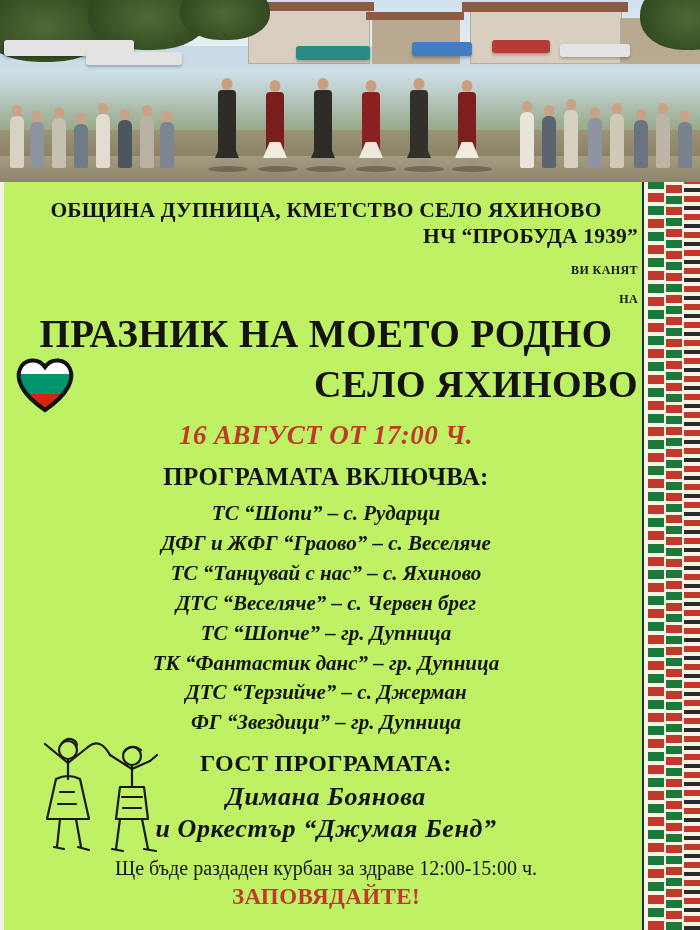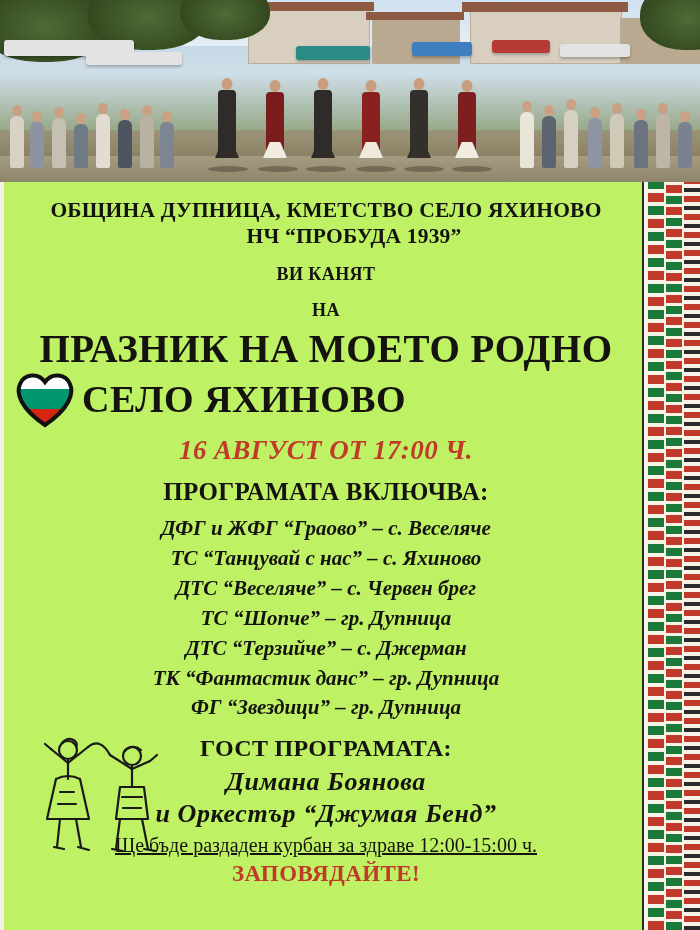--- a/index.html
+++ b/index.html
@@ -163,41 +163,42 @@
     text-align: center;
     color: #15130f;
   }
   .org-line {
     font-weight: bold;
     font-size: 21.5px;
     letter-spacing: .2px;
     line-height: 1.18;
     text-transform: uppercase;
   }
-  .org-line.second { margin-top: 1px; text-align: center; padding-left: 56px;}
+  .org-line.second { margin-top: 1px; text-align: right; padding-left: 56px;}
   .invite {
     margin-top: 13px;
     font-weight: bold;
-    font-size: 18px;
+    font-size: 12px;
     letter-spacing: .4px;
     line-height: 1.25;
     text-transform: uppercase;
+    text-align: right;
   }
   .title-block { margin-top: 7px; }
   .title1 {
     font-weight: bold;
     font-size: 39px;
     letter-spacing: .5px;
     line-height: 1.02;
     white-space: nowrap;
   }
   .title2-row {
     display: flex;
     align-items: center;
-    justify-content: flex-start;
+    justify-content: space-between;
     gap: 6px;
     margin-top: 2px;
   }
   .title2 {
     font-weight: bold;
     font-size: 38px;
     letter-spacing: .5px;
     line-height: 1.02;
   }
   .heart-flag { width: 62px; height: 58px; flex: 0 0 auto; }
@@ -236,24 +237,23 @@
     letter-spacing: .6px;
   }
   .guest-band {
     margin-top: 2px;
     font-weight: bold;
     font-style: italic;
     font-size: 26px;
     letter-spacing: .6px;
   }
   .kurban {
-    margin-top: 4px;
+    margin-top: 12px;
     font-size: 20px;
     line-height: 1.25;
-    text-decoration: underline;
   }
   .welcome {
     margin-top: 3px;
     color: #c0392b;
     font-weight: bold;
     font-size: 23px;
     letter-spacing: .4px;
   }
 
   
@@ -415,26 +415,27 @@
           </span>
           <span class="title2">СЕЛО ЯХИНОВО</span>
         </div>
       </div>
 
       <div class="date-line">16 АВГУСТ ОТ 17:00 Ч.</div>
 
       <div class="program-title">ПРОГРАМАТА ВКЛЮЧВА:</div>
 
       <div class="program-list">
+        <div>ТС “Шопи” – с. Рударци</div>
         <div>ДФГ и ЖФГ “Граово” – с. Веселяче</div>
         <div>ТС “Танцувай с нас” – с. Яхиново</div>
         <div>ДТС “Веселяче” – с. Червен брег</div>
         <div>ТС “Шопче” – гр. Дупница</div>
+        <div>ТК “Фантастик  данс” – гр. Дупница</div>
         <div>ДТС “Терзийче” – с. Джерман</div>
-        <div>ТК “Фантастик  данс” – гр. Дупница</div>
         <div>ФГ “Звездици” – гр. Дупница</div>
       </div>
 
       <div class="guest-title">ГОСТ ПРОГРАМАТА:</div>
       <div class="guest-name">Димана Боянова</div>
       <div class="guest-band">и Оркестър  “Джумая Бенд”</div>
 
       <div class="kurban">Ще бъде раздаден курбан за здраве  12:00-15:00 ч.</div>
       <div class="welcome">ЗАПОВЯДАЙТЕ!</div>
     </div>

